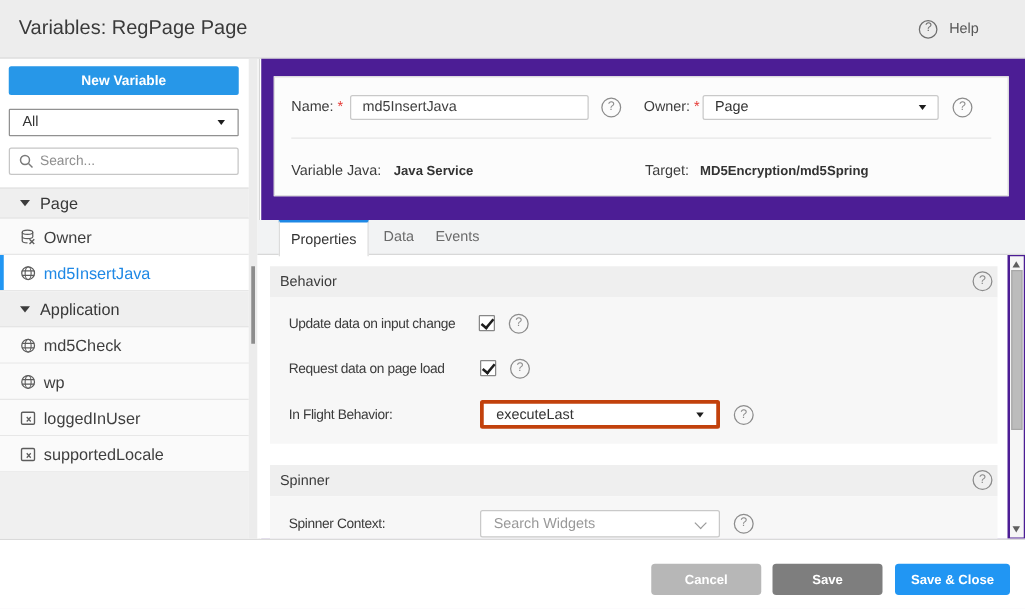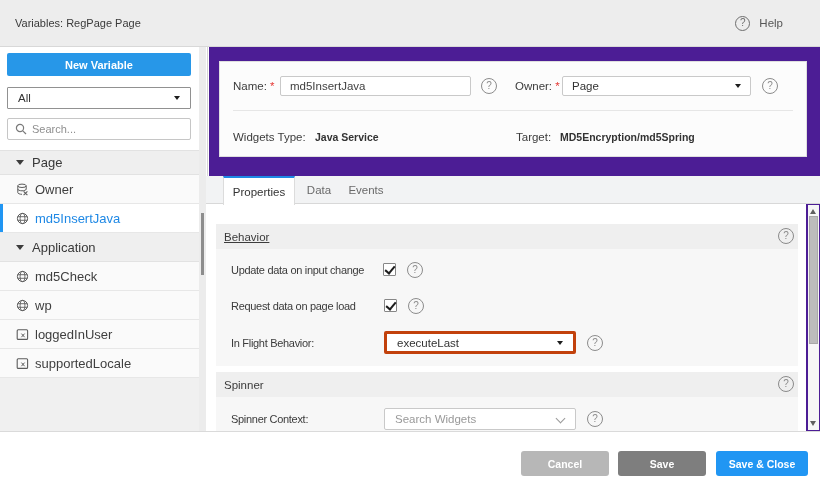--- a/index.html
+++ b/index.html
@@ -5,21 +5,21 @@
   * { margin:0; padding:0; box-sizing:border-box; }
   html,body { background:#ffffff; }
   body { font-family:"Liberation Sans", sans-serif; }
   .app { position:relative; width:820px; height:487px; background:#ffffff; overflow:hidden;
          color:#3c3c3c; font-size:13px; }
 
   
   .header { position:absolute; left:0; top:0; width:820px; height:47px;
             background:#ededed; border-bottom:1px solid #d8d8d8; }
   .header .title { position:absolute; left:15px; top:0; height:62px; line-height:46px;
-                   font-size:11px; font-weight:400; color:#3a3a3a; }
+                   font-size:16px; font-weight:400; color:#3a3a3a; }
   .help-group { position:absolute; right:37px; top:0; height:46px; display:flex;
                 align-items:center; gap:9px; color:#5c5c5c; }
   .qcircle { display:inline-flex; align-items:center; justify-content:center;
              width:16px; height:16px; border:1.3px solid #8c8c8c; border-radius:50%;
              color:#8c8c8c; font-size:10px; font-weight:400; line-height:1; flex:none; }
   .help-group .qcircle { width:15px; height:15px; border-color:#6e6e6e; color:#6e6e6e; }
   .help-label { font-size:11.5px; color:#565656; }
 
   
   .sidebar { position:absolute; left:0; top:47px; width:208px; bottom:56px;
@@ -86,21 +86,21 @@
   .tab.active { background:#ffffff; border-top:2px solid #1e88e5; border-left:1px solid #dcdcdc;
                 border-right:1px solid #dcdcdc; color:#333333; z-index:2; height:29px; }
   .tab-properties { left:17px; width:72px; }
   .tab-data { left:88px; width:50px; }
   .tab-events { left:136px; width:48px; }
 
   
   .content { position:absolute; left:-3px; top:157px; right:14px; bottom:0;
              background:#ffffff; overflow:hidden; }
   .section { position:absolute; left:10px; width:582px; }
-  .section-behavior { top:20px; height:142px;text-decoration:underline; }
+  .section-behavior { top:9px; height:142px; }
   .section-spinner { top:168px; height:120px; }
   .sec-bar { position:relative; height:25px; background:#efefef; display:flex;
              align-items:center; padding-left:8px; font-size:11.5px; color:#3b3b3b; }
   .sec-bar .qcircle { position:absolute; right:4px; top:4px; width:16px; height:16px;
                       border-color:#8a8a8a; color:#8a8a8a; }
   .sec-body { position:relative; background:#f7f7f7; }
   .section-behavior .sec-body { height:117px; }
   .section-spinner .sec-body { height:95px; }
   .prow { position:absolute; left:15px; right:0; height:23px; display:flex; align-items:center; }
   .prow .plabel { font-size:11px; letter-spacing:-0.3px; color:#3b3b3b; }
@@ -285,21 +285,21 @@
         <span class="req">*</span>
       </div>
       <div class="fp-select" style="left:342px; top:14px; width:189px;">
         <span>Page</span>
         <span class="caret"></span>
       </div>
       <span class="qcircle fp-help" style="left:542px; top:16px;">?</span>
 
       <div class="fp-divider"></div>
 
-      <div class="fp-label" style="left:13px; top:65px;">Widgets Type:</div>
+      <div class="fp-label" style="left:13px; top:65px;">Variable Java:</div>
       <div class="fp-value" style="left:95px; top:65px;">Java Service</div>
       <div class="fp-label" style="left:296px; top:65px;">Target:</div>
       <div class="fp-value" style="left:340px; top:65px;">MD5Encryption/md5Spring</div>
     </div>
 
     <div class="tabstrip">
       <div class="tab tab-properties active">Properties</div>
       <div class="tab tab-data">Data</div>
       <div class="tab tab-events">Events</div>
     </div>

